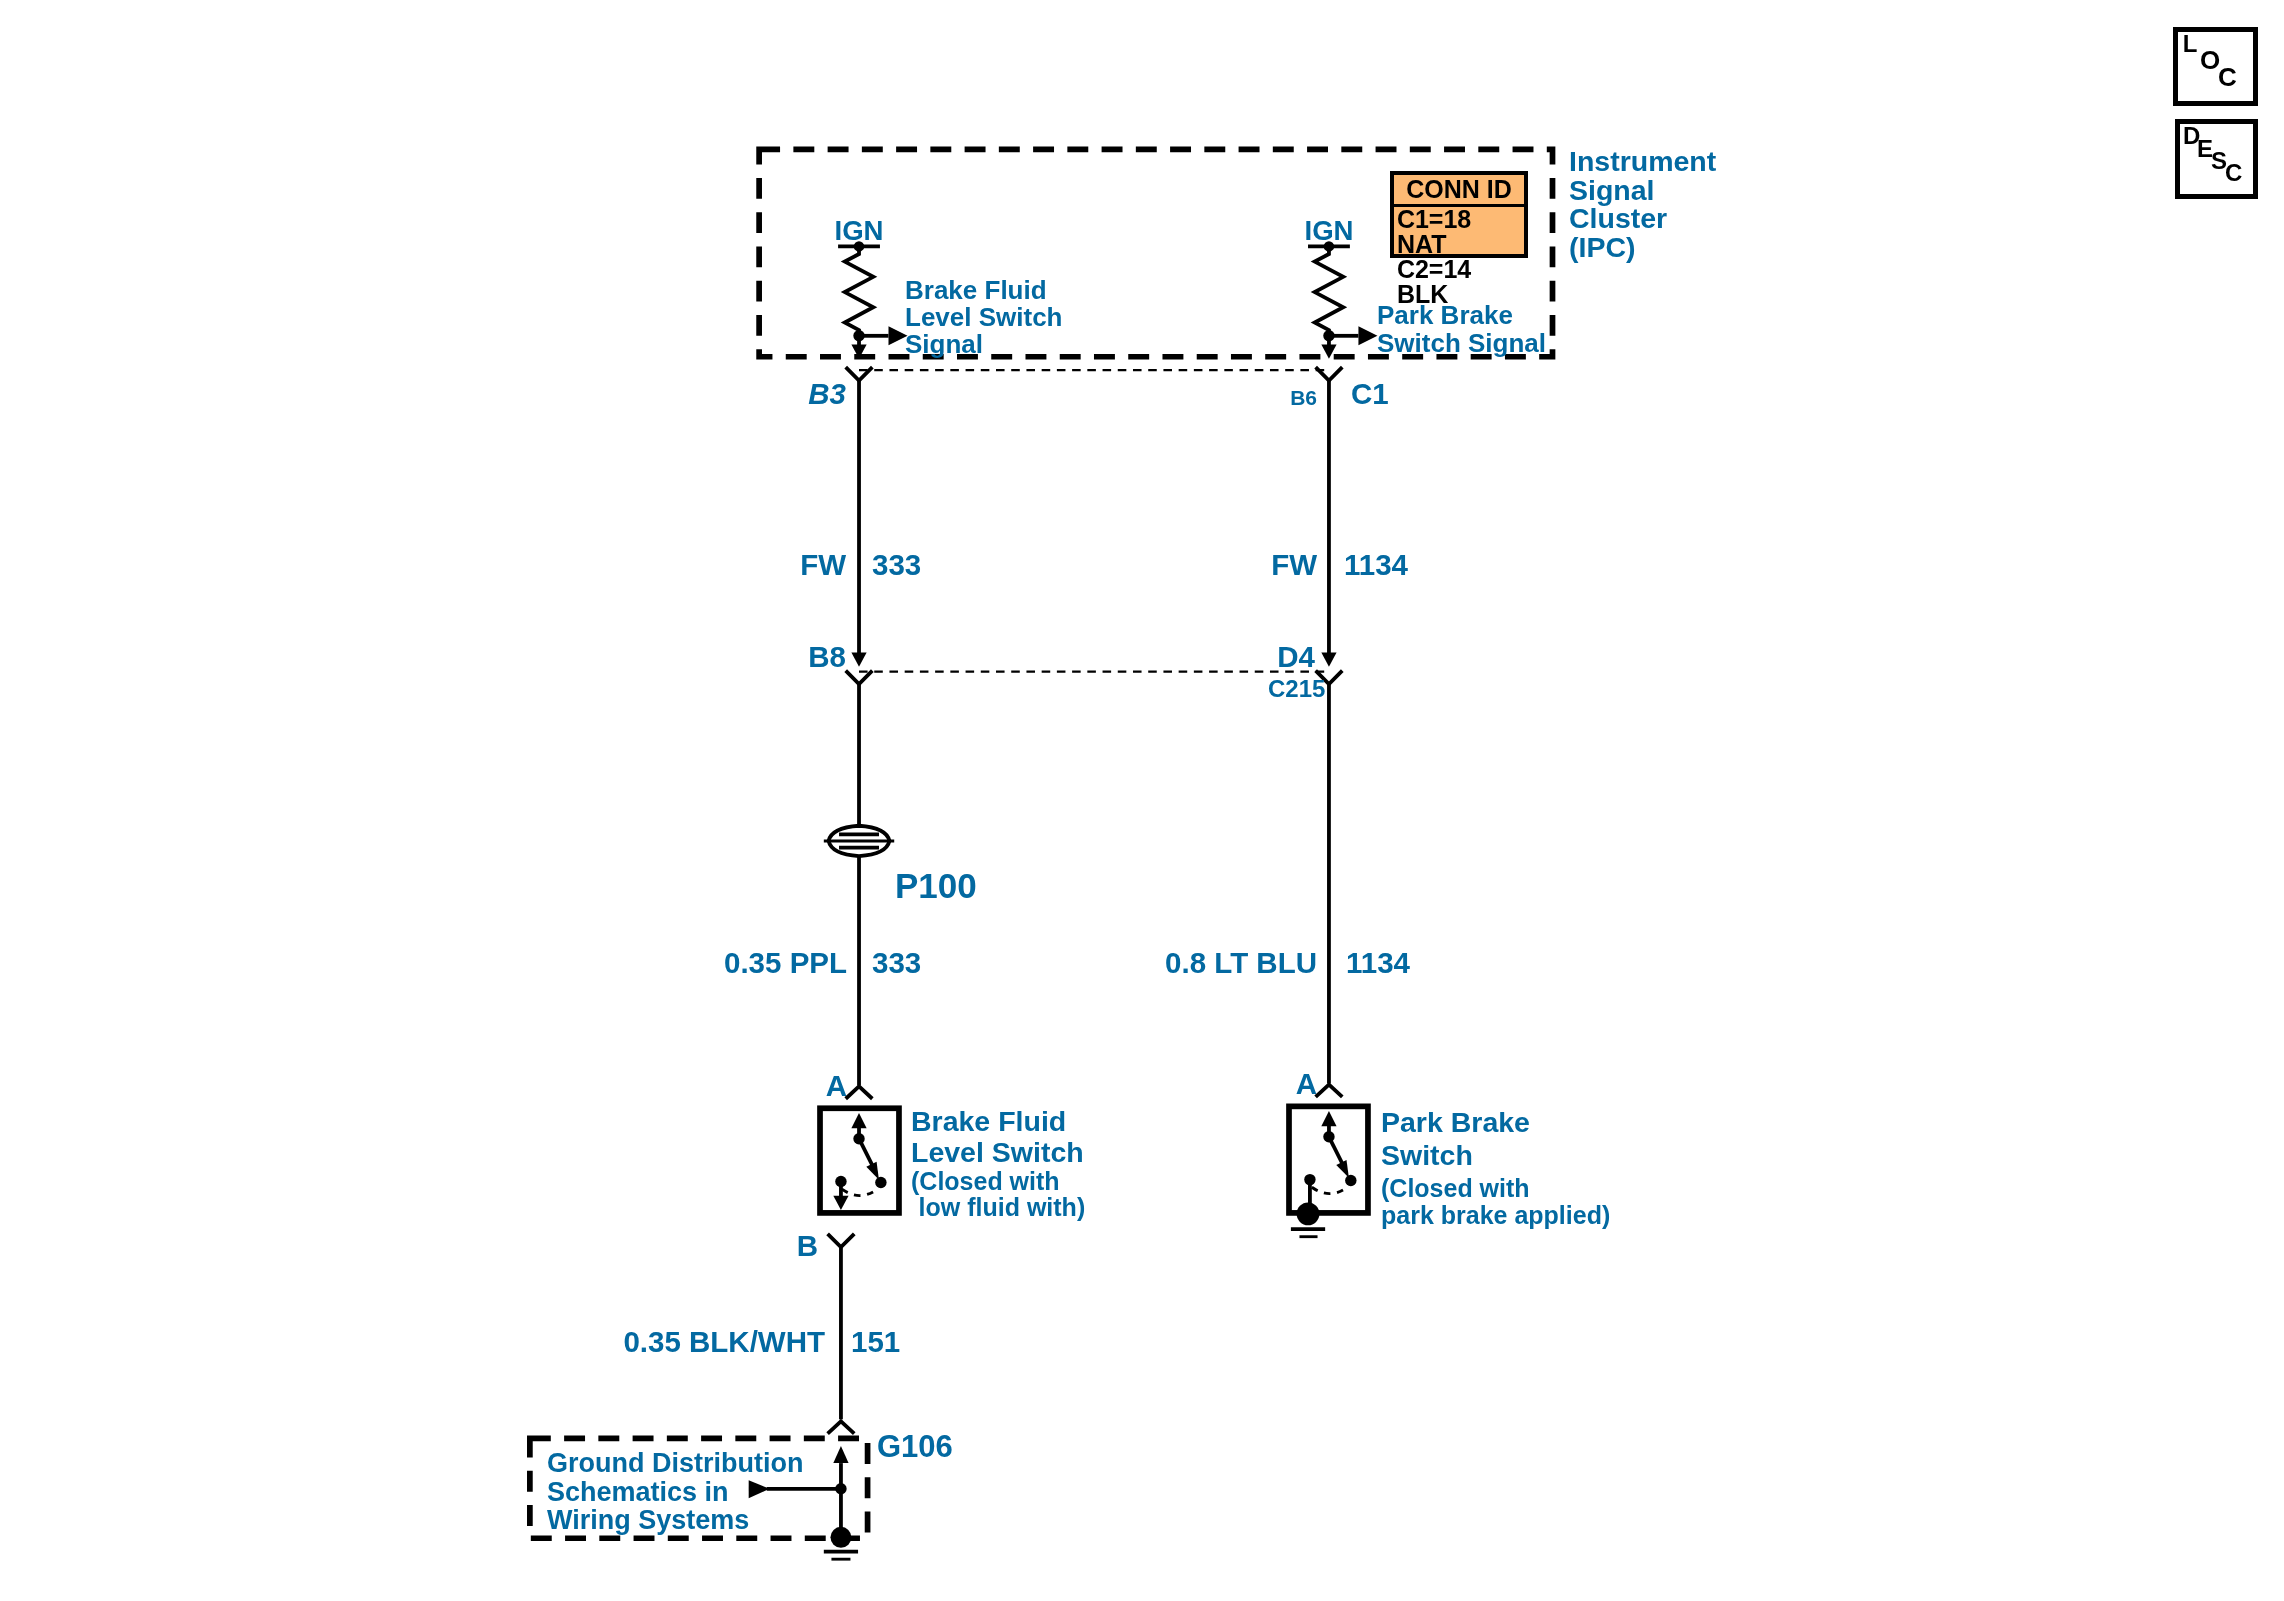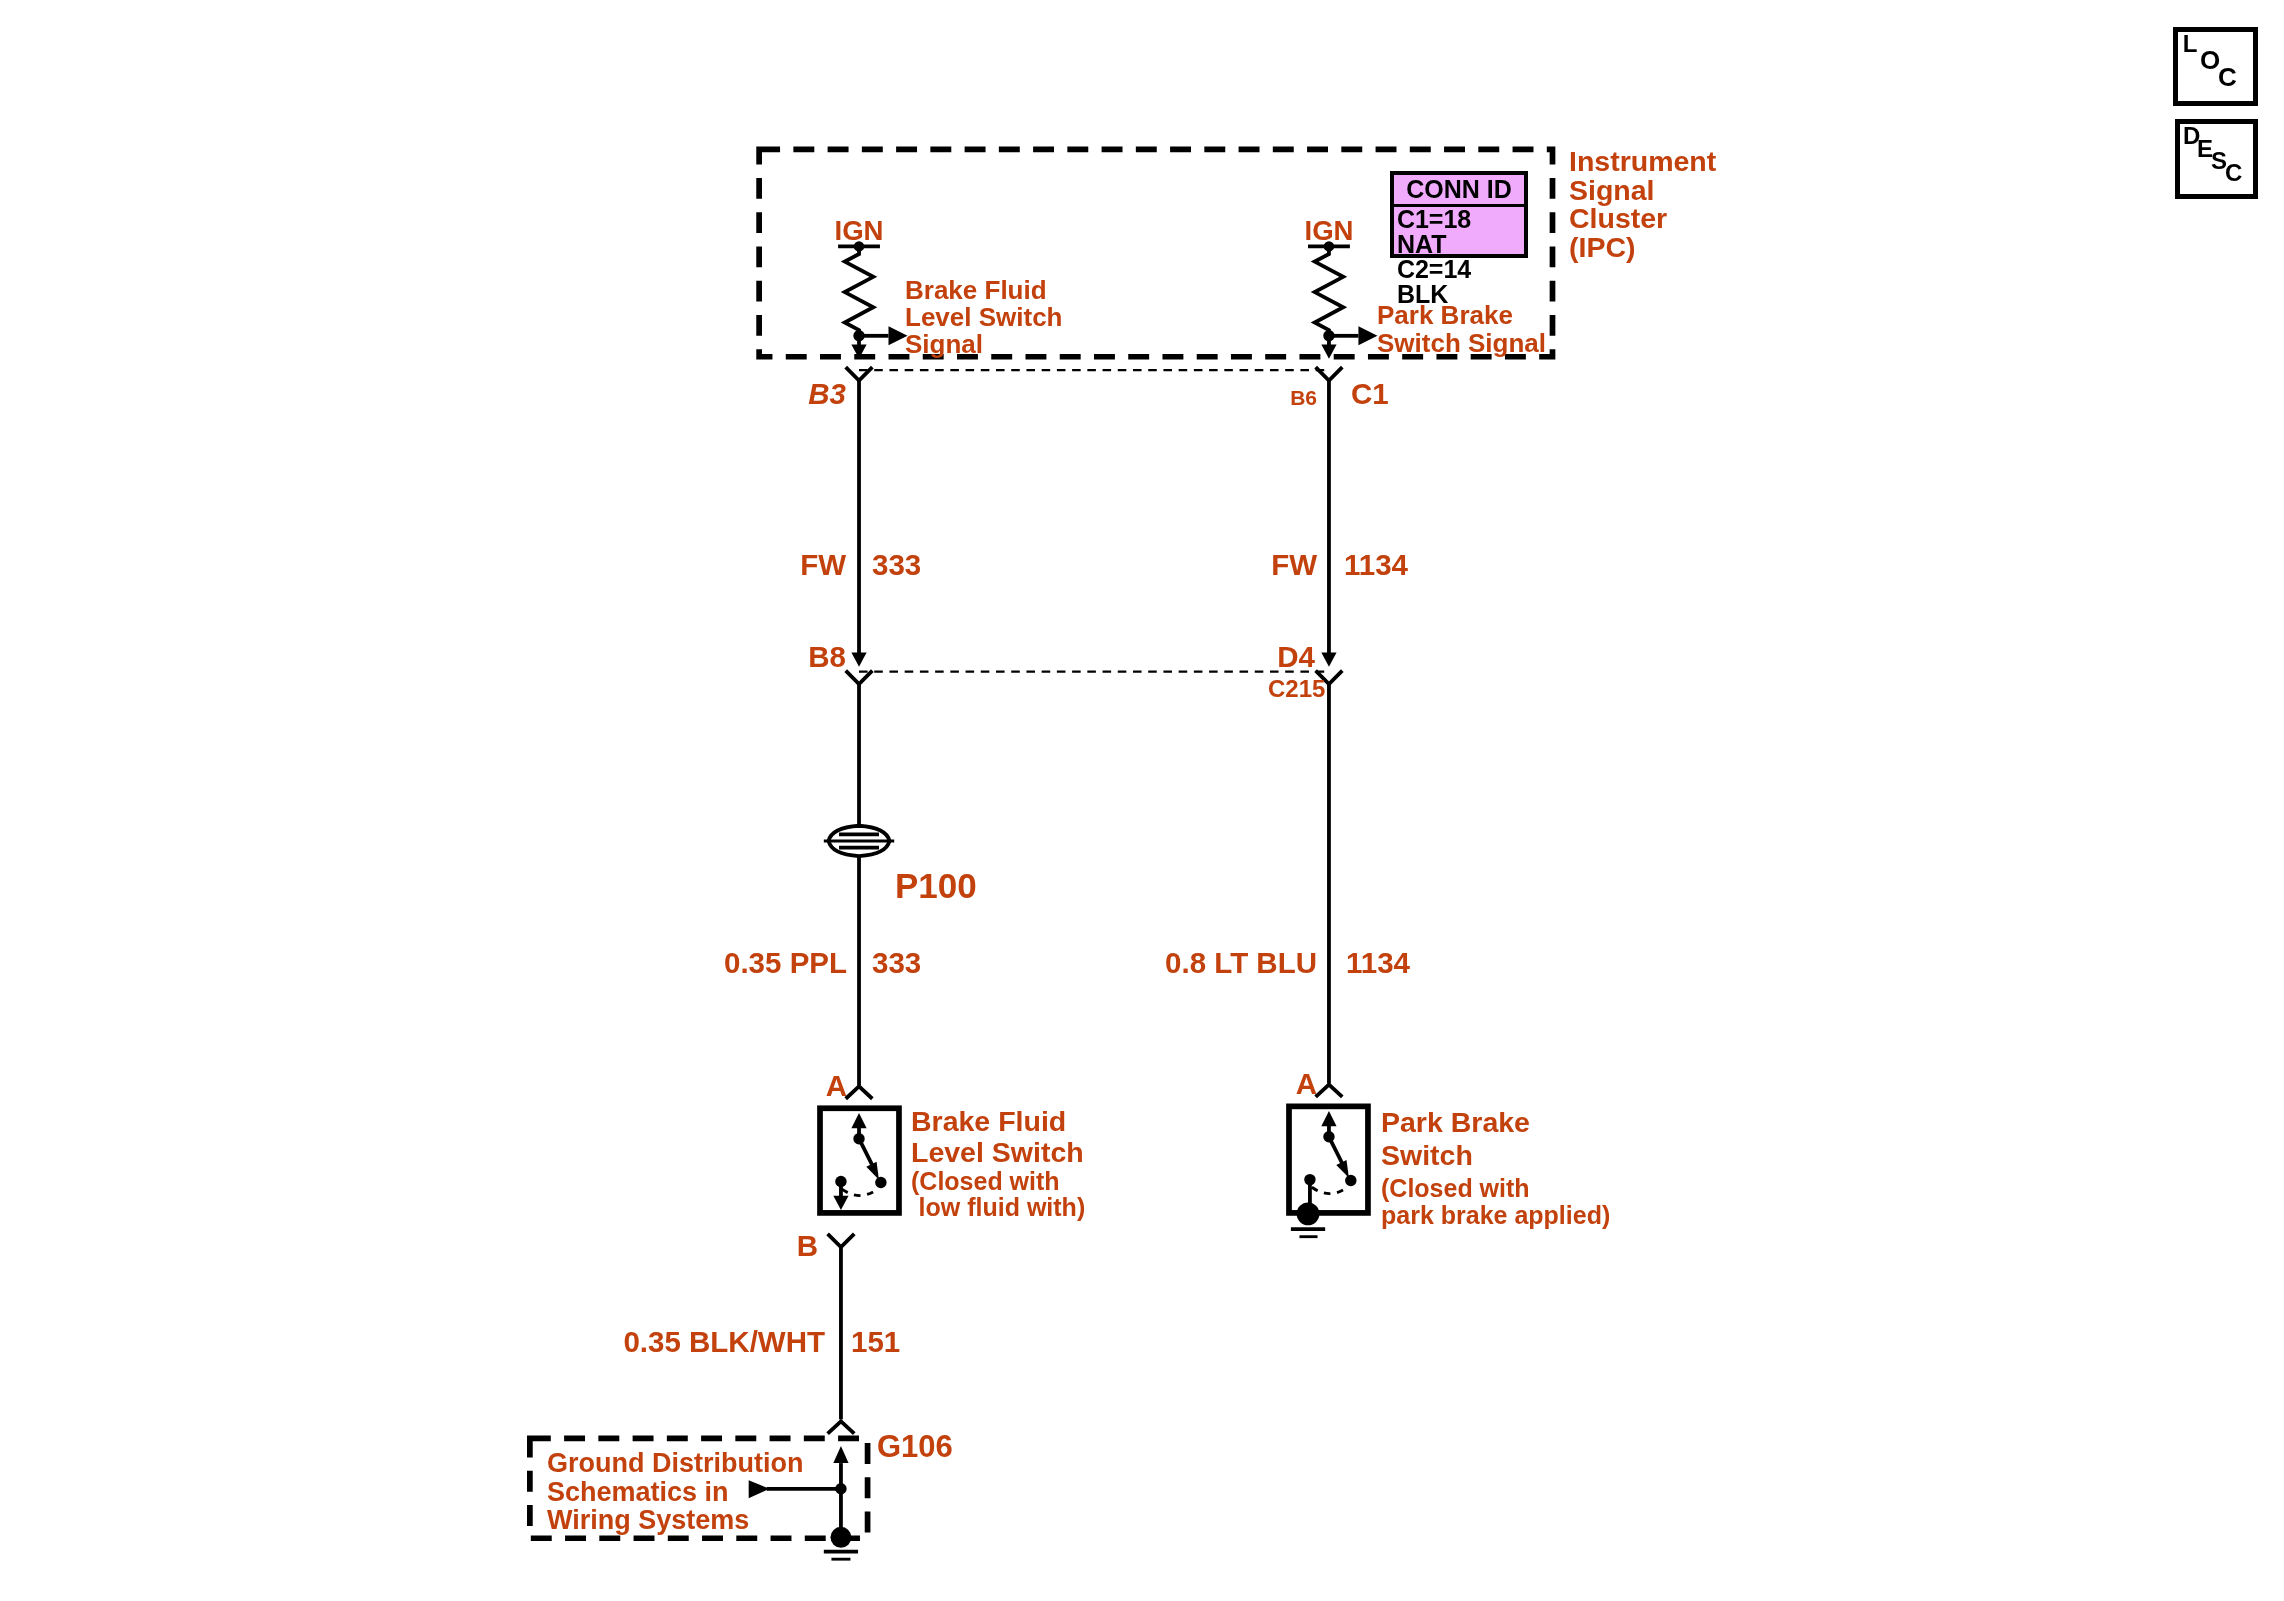--- a/index.html
+++ b/index.html
@@ -1,26 +1,26 @@
 <!DOCTYPE html>
 <html style="font-size:15px"><head>
 <meta charset="utf-8">
 <style>
   html,body{margin:0;padding:0;background:#ffffff;}
   #stage{
     position:relative;width:2285px;height:1602px;background:#ffffff;
     font-family:"Liberation Sans","DejaVu Sans",sans-serif;color:#000;overflow:hidden;
   }
   #linework{position:absolute;left:0;top:0;}
-  .t{position:absolute;white-space:nowrap;font-weight:bold;color:#c2410c;line-height:1.05;}
+  .t{position:absolute;white-space:nowrap;font-weight:bold;color:#0369a1;line-height:1.05;}
   .r{text-align:right;}
   .c{text-align:center;}
   .cornerbox{position:absolute;border:5.7px solid #000;background:#fff;}
   .cornerbox span{position:absolute;font-weight:bold;}
-  .connbox{position:absolute;border:4.8px solid #000;box-sizing:border-box;background:#f0abfc;}
+  .connbox{position:absolute;border:4.8px solid #000;box-sizing:border-box;background:#fdba74;}
   .connbox .hd{border-bottom:3.8px solid #000;text-align:center;font-size:25px;font-weight:bold;line-height:28.5px;height:28.5px;}
   .connbox .rw{font-size:25px;font-weight:bold;line-height:25px;padding-left:2.9px;}
 </style>
 </head>
 <body>
 
 <div id="stage">
 
   <svg id="linework" width="2285" height="1602" viewBox="0 0 2402 1684">
 

